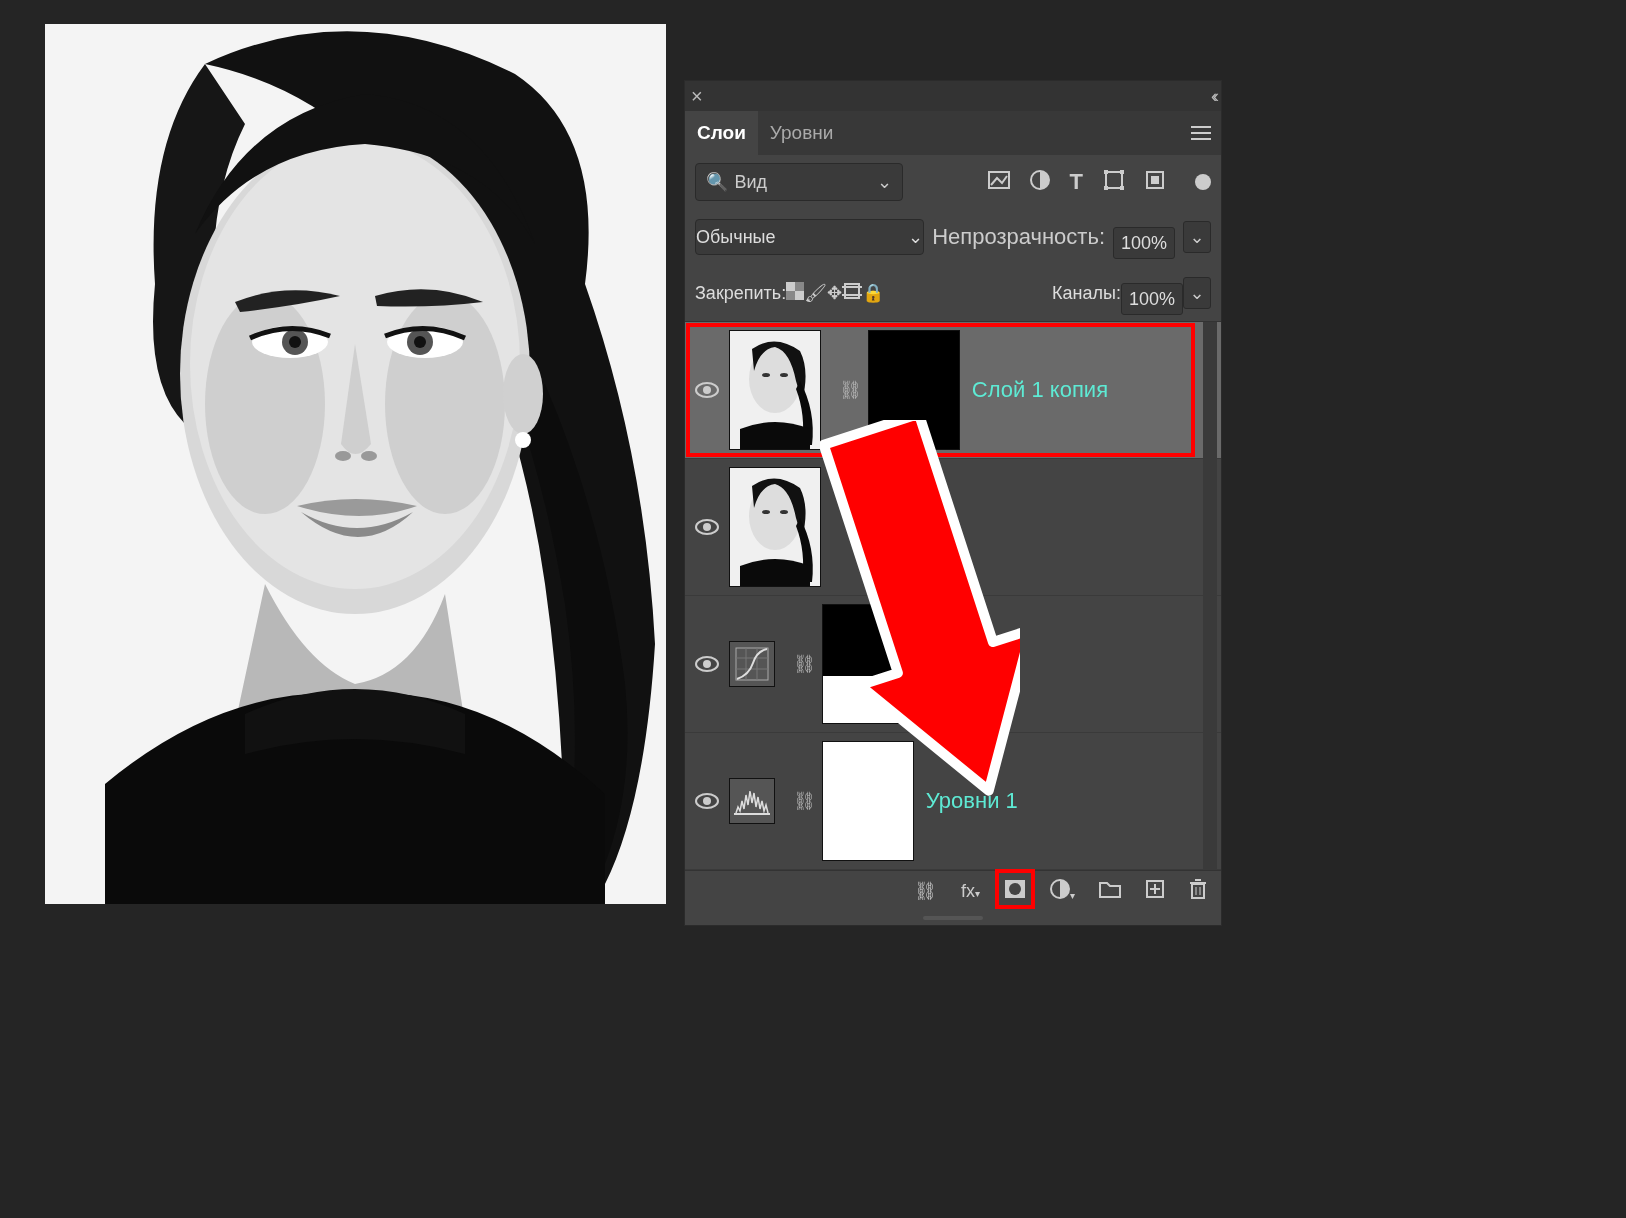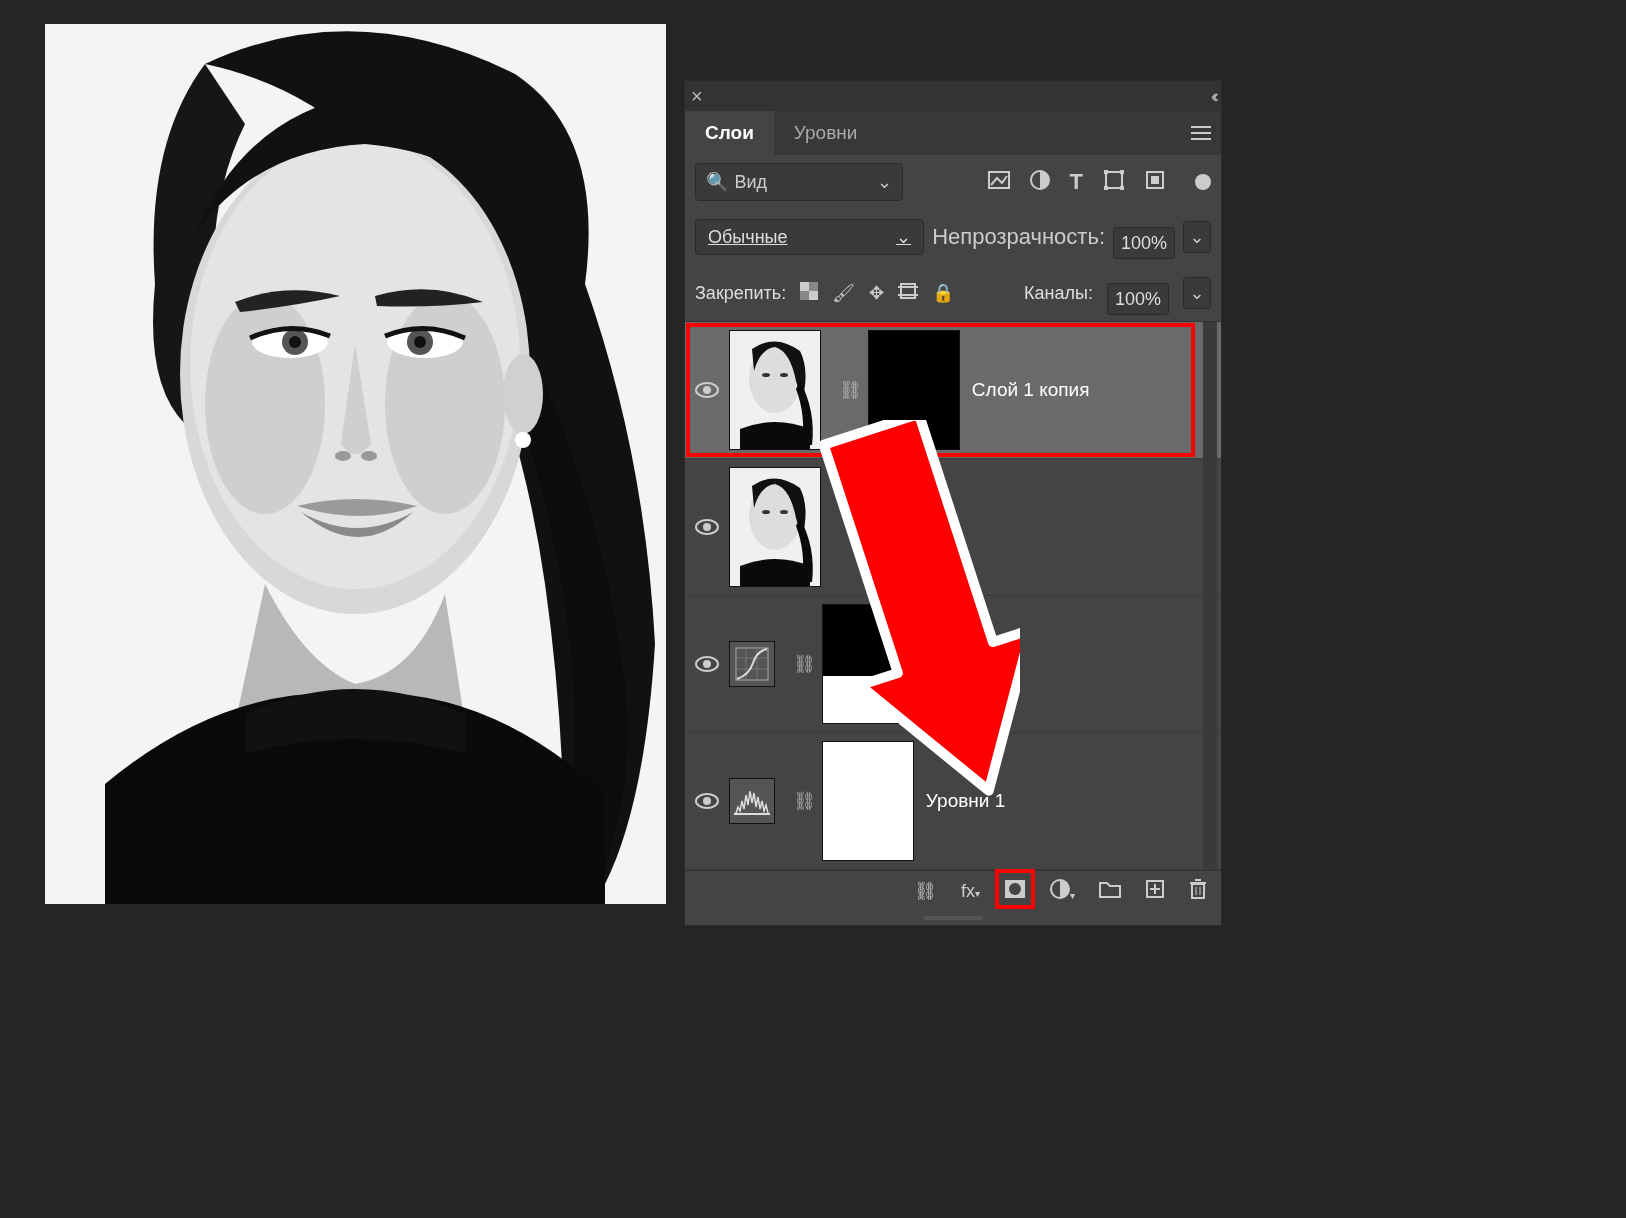--- a/index.html
+++ b/index.html
@@ -5,52 +5,52 @@
   html,body{margin:0;padding:0;background:#252525;font-family:Arial,Helvetica,sans-serif;color:#ddd;font-size:18px;}
   .stage{position:relative;width:1626px;height:1218px;background:#252525;}
   
   .canvas{position:absolute;left:45px;top:24px;width:621px;height:880px;background:#f5f5f5;}
   
   .panel{position:absolute;left:684px;top:80px;width:536px;background:#444;display:flex;flex-direction:column;border:1px solid #2b2b2b;}
   .panel-head{height:30px;background:#333;display:flex;align-items:center;padding:0 6px;}
   .closex{color:#bbb;font-size:20px;cursor:pointer;}
   .collapse{margin-left:auto;color:#bbb;font-size:18px;cursor:pointer;letter-spacing:-4px;}
   .tabs{display:flex;align-items:stretch;background:#383838;height:44px;}
-  .tab{padding:0 20px;display:flex;align-items:center;color:#aaa;cursor:pointer;font-size:19px;}
+  .tab{padding:0 12px;display:flex;align-items:center;color:#aaa;cursor:pointer;font-size:19px;}
   .tab.active{background:#444;color:#fff;font-weight:600;}
   .menu-icon{margin-left:auto;margin-right:10px;display:flex;align-items:center;color:#ccc;cursor:pointer;}
   .row{display:flex;align-items:center;padding:8px 10px;gap:12px;}
   .filter-select{display:flex;align-items:center;background:#3a3a3a;border:1px solid #2a2a2a;border-radius:4px;height:36px;width:186px;padding:0 10px;color:#ccc;cursor:pointer;}
   .filter-select .mag{margin-right:6px;}
   .filter-select .chev{margin-left:auto;}
   .type-icons{margin-left:auto;display:flex;gap:20px;align-items:center;color:#ccc;}
   .type-icons span{cursor:pointer;}
   .dot{width:16px;height:16px;border-radius:50%;background:#ccc;margin-left:10px;}
   .blend-row{padding:6px 10px;display:flex;align-items:center;gap:8px;}
-  .blend-select{flex:1;display:flex;align-items:center;background:#3a3a3a;border:1px solid #2a2a2a;border-radius:4px;height:34px;padding:0 12px;cursor:pointer;text-decoration:underline;}
+  .blend-select{flex:1;display:flex;align-items:center;background:#3a3a3a;border:1px solid #2a2a2a;border-radius:4px;height:34px;padding:0 0;cursor:pointer;}
   .blend-select .chev{margin-left:auto;}
   .op-label{color:#ccc;font-size:22px;}
   .valbox{background:#3a3a3a;border:1px solid #2a2a2a;height:30px;width:60px;display:flex;align-items:center;justify-content:center;border-radius:3px;margin-top:12px;}
   .chev-btn{width:26px;height:30px;background:#3a3a3a;border:1px solid #2a2a2a;display:flex;align-items:center;justify-content:center;border-radius:3px;cursor:pointer;color:#ccc;}
-  .lock-row{display:flex;align-items:center;padding:6px 10px;gap:14px;border-bottom:1px solid #333;}
+  .lock-row{display:flex;align-items:center;padding:6px 10px;border-bottom:1px solid #333;}
   .lock-row .spacer{flex:1;}
   .lock-row .ic{color:#ccc;cursor:pointer;}
   
   .layers{flex:1;position:relative;min-height:500px;}
   .layer{display:flex;align-items:center;height:136px;border-bottom:1px solid #3a3a3a;padding-right:8px;position:relative;}
   .layer.selected{background:#6a6a6a;}
   .eye{width:44px;display:flex;justify-content:center;color:#ccc;cursor:pointer;}
   .thumb{width:90px;height:118px;background:#eee;margin-right:12px;border:1px solid #111;}
   .thumb.adj{background:#555;display:flex;align-items:center;justify-content:center;}
   .thumb.adj svg{color:#aaa;}
   .mask{width:90px;height:118px;background:#000;border:1px solid #111;margin-right:12px;}
   .mask.white{background:#fff;}
   .mask.split{background:linear-gradient(to bottom,#000 0%,#000 60%,#fff 60%,#fff 100%);}
   .link{color:#bbb;margin:0 6px;}
-  .lname{color:#ffffff;font-size:19px;}
+  .lname{color:#5eead4;font-size:22px;}
   .hl{position:absolute;border:4px solid #f00;pointer-events:none;}
   .hl.layerhl{left:1px;top:1px;right:26px;height:126px;}
   
   .bottombar{height:40px;border-top:1px solid #333;display:flex;align-items:center;justify-content:flex-end;gap:24px;padding:0 14px;color:#ccc;position:relative;}
   .bottombar span{cursor:pointer;}
   .maskbtn-hl{position:absolute;border:4px solid #f00;width:32px;height:32px;pointer-events:none;}
   .drag{height:14px;display:flex;justify-content:center;align-items:center;}
   .drag div{width:60px;height:4px;background:#555;border-radius:2px;}
   
   .arrow{position:absolute;pointer-events:none;}

